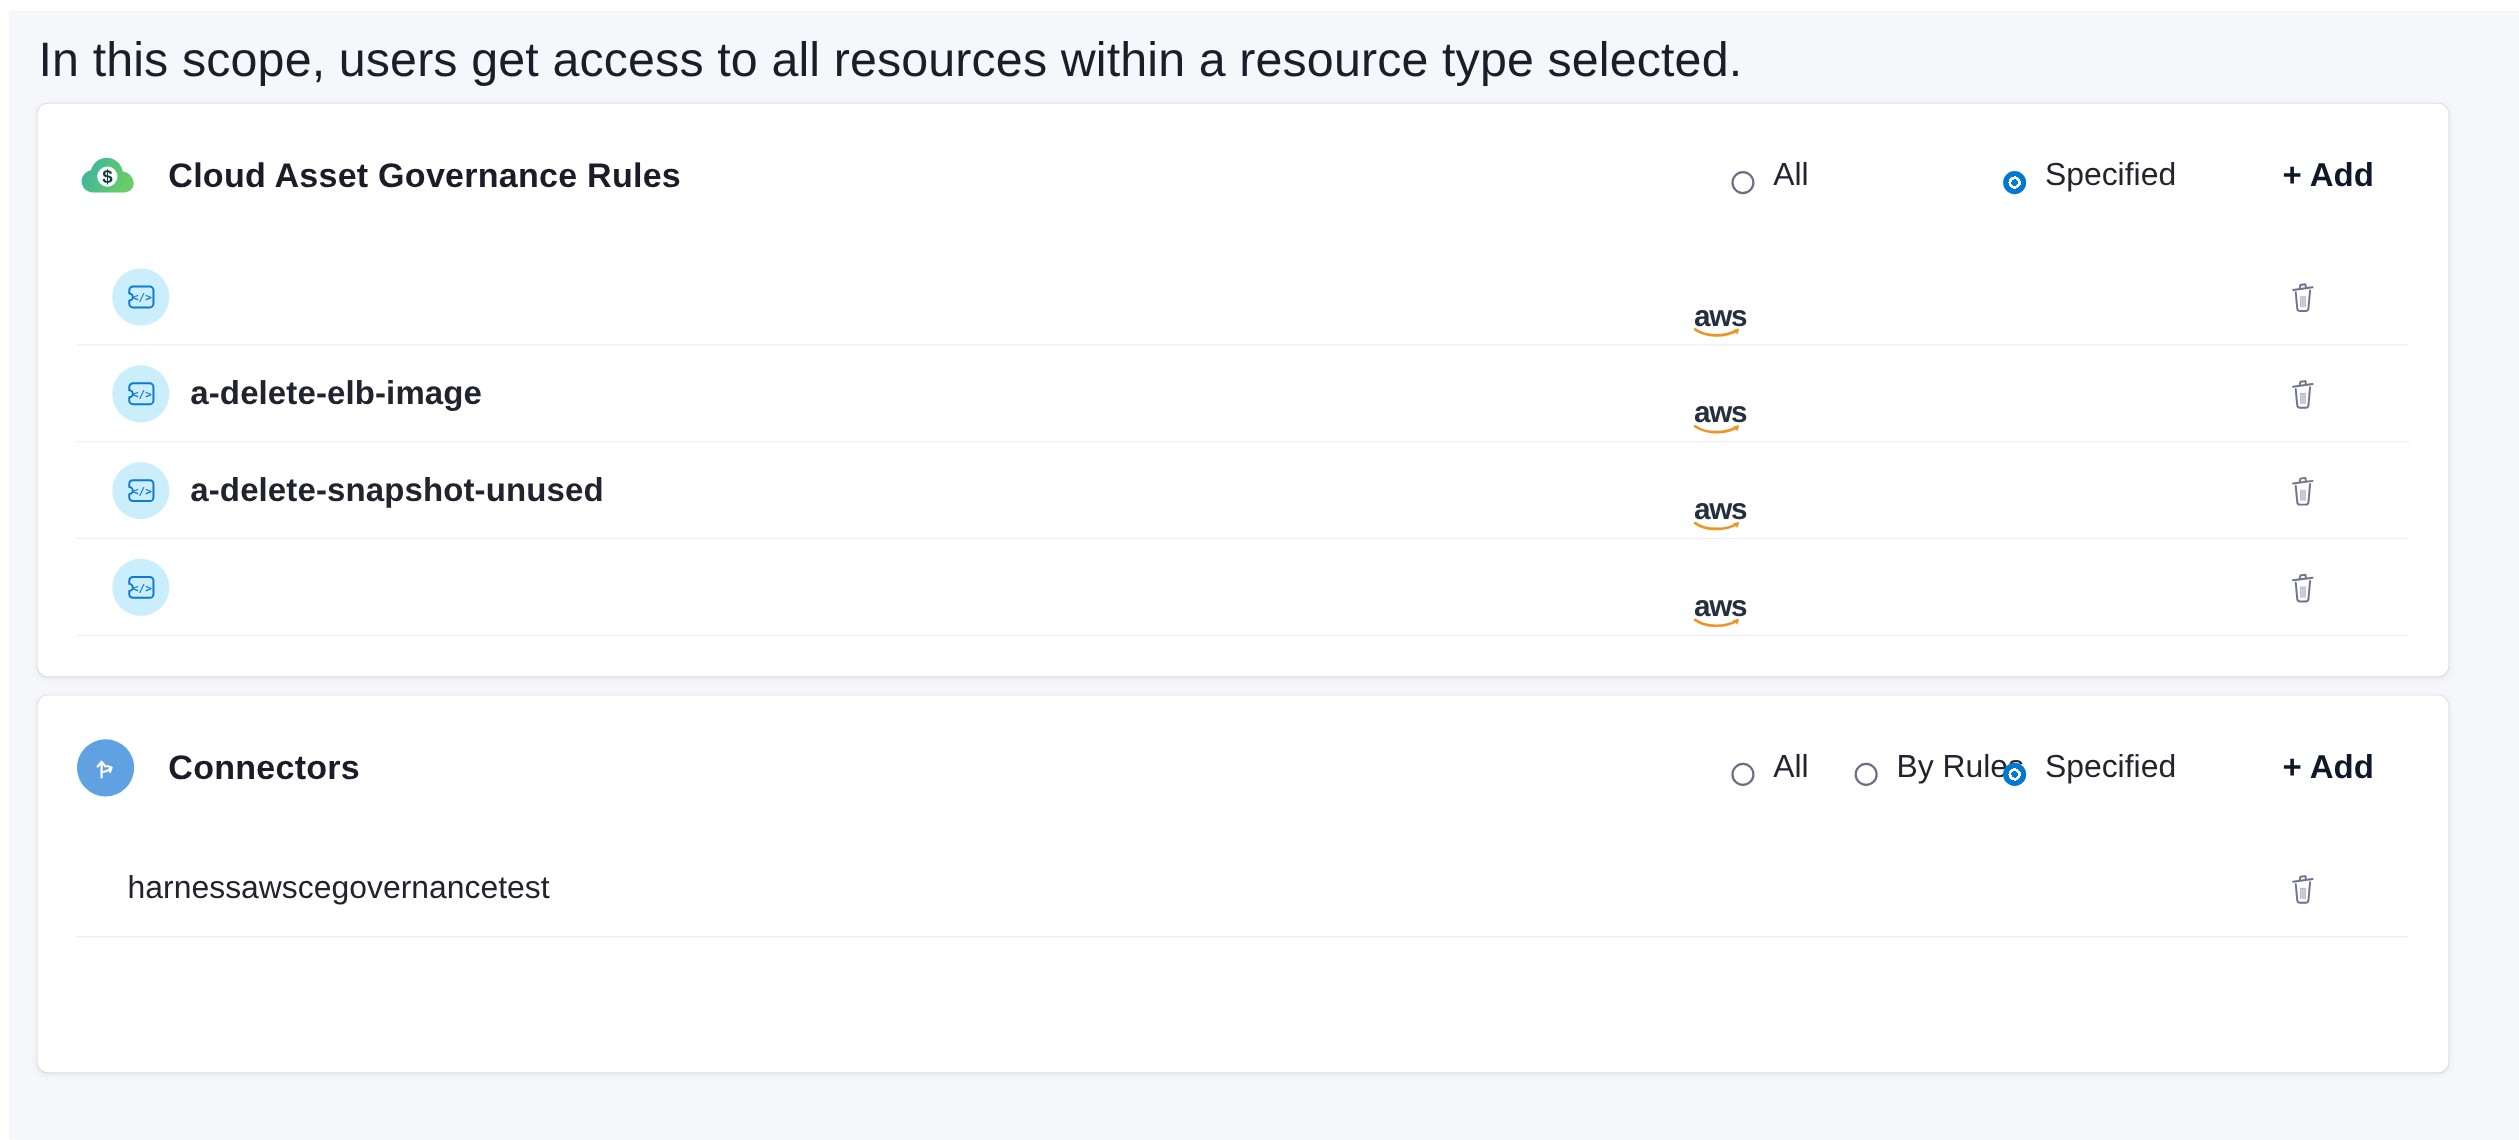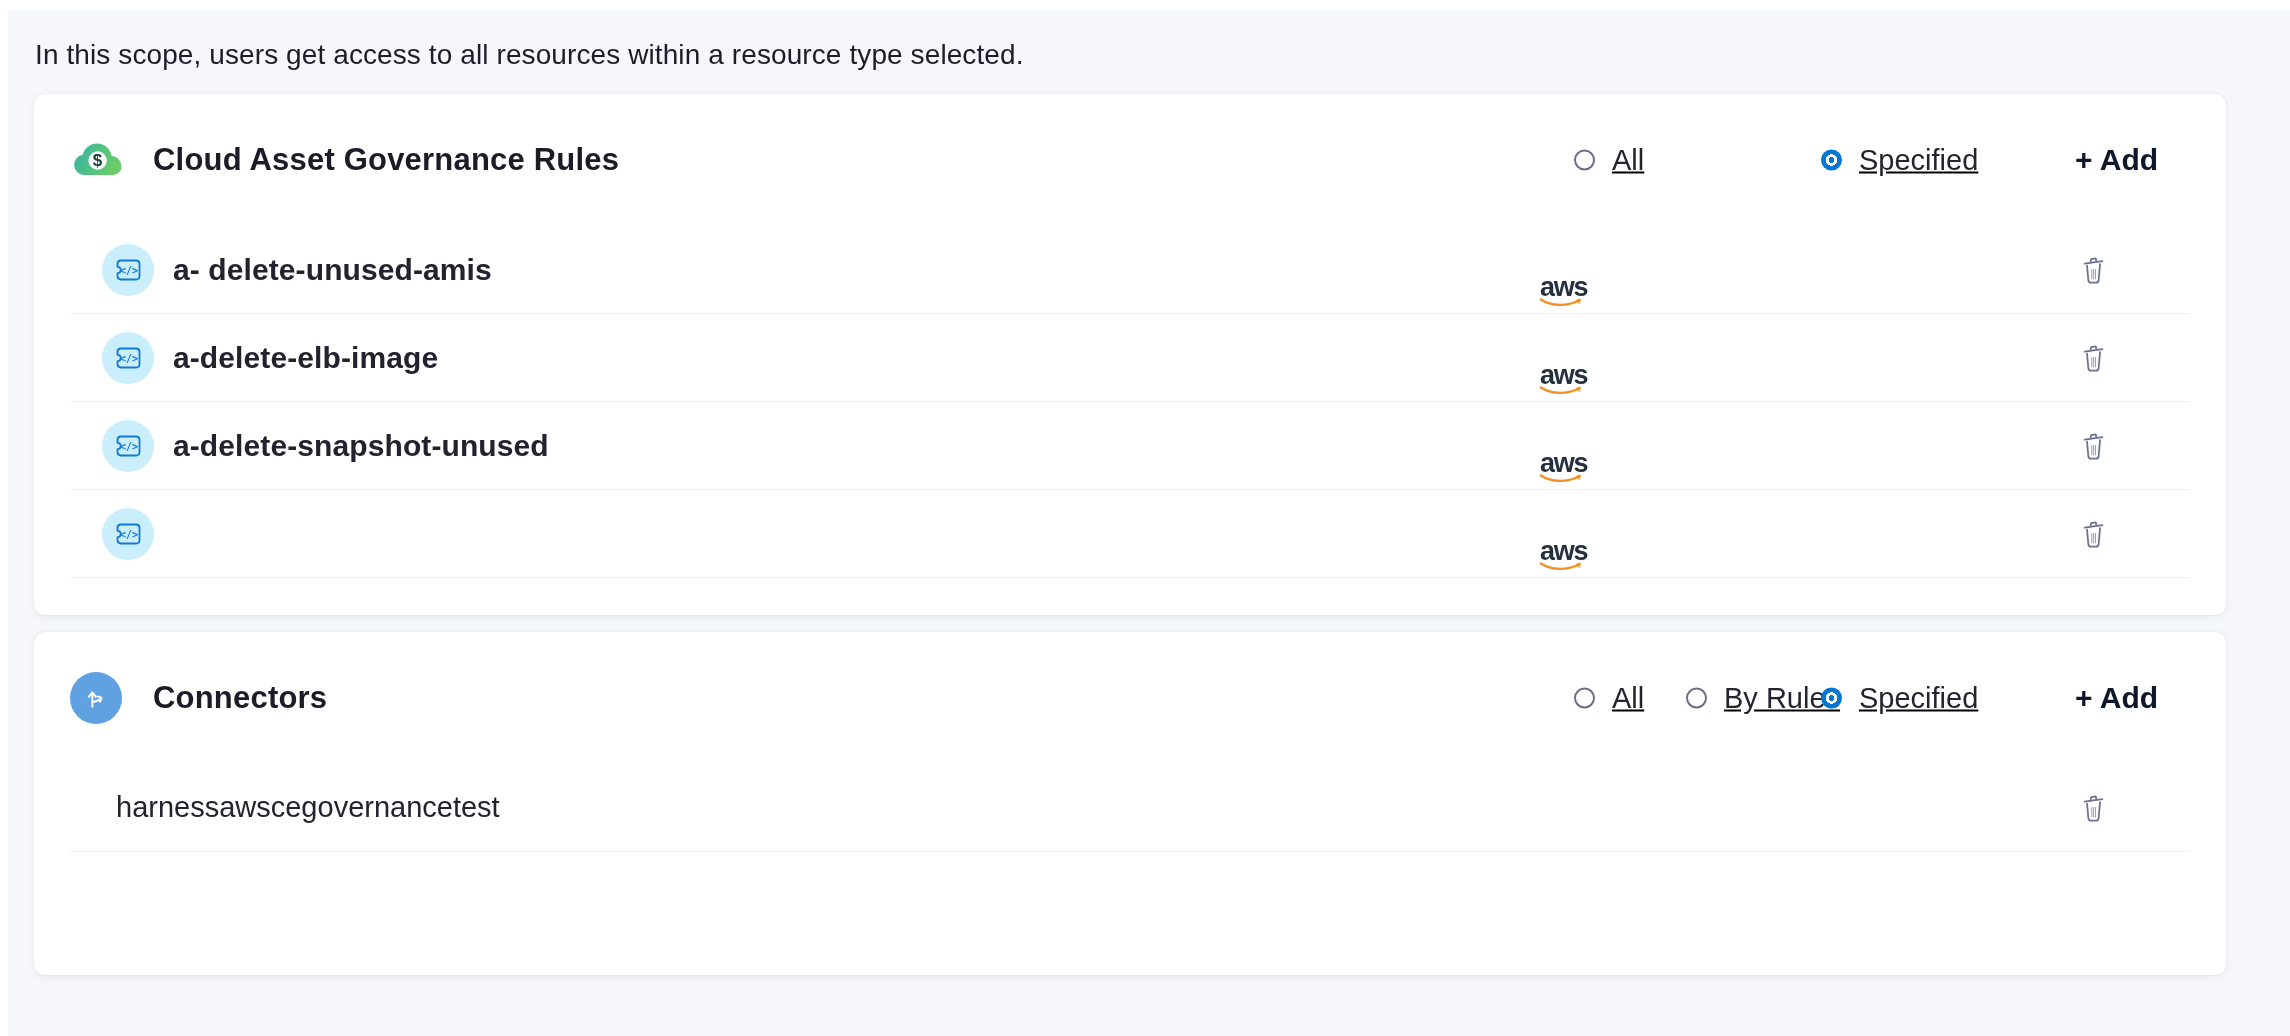--- a/index.html
+++ b/index.html
@@ -1,38 +1,38 @@
 <!DOCTYPE html>
 <html><head>
 <meta charset="utf-8">
 <style>
   * { margin:0; padding:0; box-sizing:border-box; }
   html,body { width:2290px; height:1036px; background:#ffffff; overflow:hidden;
               font-family:"Liberation Sans","DejaVu Sans",sans-serif; }
   .canvas { position:absolute; left:0; top:0; width:2290px; height:1036px; }
   .bg-panel { position:absolute; left:8px; top:10px; right:0; bottom:0; background:#f6f7fa; }
 
-  .desc { position:absolute; left:35px; top:34px; font-size:28px; line-height:42px;
+  .desc { position:absolute; left:35px; top:34px; font-size:44px; line-height:42px;
           color:#1c1d28; letter-spacing:0.1px; }
 
   .card { position:absolute; left:34px; width:2192px; background:#ffffff; border-radius:10px;
           box-shadow:0 0 1px rgba(40,41,61,0.18), 0 2px 6px rgba(96,97,112,0.10); }
   #card-governance { top:94px;  height:521px; }
   #card-connectors { top:632px; height:343px; }
 
   .card-header { position:relative; height:132px; }
   .header-icon { position:absolute; top:50%; transform:translateY(-50%); }
   #card-governance .header-icon { left:39px; width:50px; height:40px; }
   #card-connectors .header-icon { left:36px; width:52px; height:52px; border-radius:50%;
       background:#60a1e2; display:flex; align-items:center; justify-content:center; }
   .card-title { position:absolute; left:119px; top:50%; transform:translateY(-50%);
                 font-size:31px; font-weight:700; color:#1b1c27; letter-spacing:0.2px; }
 
   .radio-item { position:absolute; top:50%; transform:translateY(-50%);
-                display:flex; align-items:center; cursor:pointer;text-decoration:underline; }
+                display:flex; align-items:flex-end; cursor:pointer; }
   .radio { width:21px; height:21px; border-radius:50%; border:2.5px solid #696e86;
            background:#fff; flex:0 0 auto; }
   .radio.selected { border:none;
            background:radial-gradient(circle,#0278d5 0 3px,#ffffff 3px 5.6px,#0278d5 5.6px 100%); }
   .radio-label { margin-left:17px; font-size:29px; color:#23242e; }
   .pos-all       { left:1540px; }
   .pos-bytype    { left:1652px; }
   .pos-specified { left:1787px; }
   .add-link { position:absolute; left:2041px; top:50%; transform:translateY(-50%);
               font-size:30px; font-weight:700; color:#0f172a; cursor:pointer; text-decoration:none; }
@@ -94,21 +94,20 @@
 
     <div class="rows">
 
       <div class="row rule-row">
         <span class="rule-avatar">
           <svg width="30" height="26" viewBox="0 0 30 26" fill="none" stroke="#1079d0" stroke-width="1.8" stroke-linecap="round" stroke-linejoin="round">
             <path d="M8 3.5 H23 C25 3.5 26.5 5 26.5 7 V19 C26.5 21 25 22.5 23 22.5 H8 C6 22.5 4.5 21 4.5 19 V16.2 A3.2 3.2 0 0 0 4.5 9.8 V7 C4.5 5 6 3.5 8 3.5 Z"></path>
             <text x="16" y="17" text-anchor="middle" font-size="10" font-weight="700" fill="#1079d0" stroke="none" font-family="DejaVu Sans Mono, monospace">&lt;/&gt;</text>
           </svg>
         </span>
-        <span class="rule-name">a- delete-unused-amis</span>
         <span class="aws-logo">
           <span class="aws-text">aws</span>
           <svg class="aws-swoosh" width="42" height="10" viewBox="0 0 42 10">
             <path d="M1 1.5 C 11 8.5, 28 8.5, 39.5 2.2" stroke="#ef9325" stroke-width="2.4" fill="none" stroke-linecap="round"></path>
             <path d="M40.8 0.6 L35.4 1.9 L39.6 6.0 Z" fill="#ef9325"></path>
           </svg>
         </span>
         <button class="trash-btn">
           <svg width="25" height="31" viewBox="0 0 24 29" fill="none" stroke="#6e7191" stroke-width="1.7" stroke-linecap="round" stroke-linejoin="round">
             <path d="M3.5 8.8 L20.5 6.5"></path>

